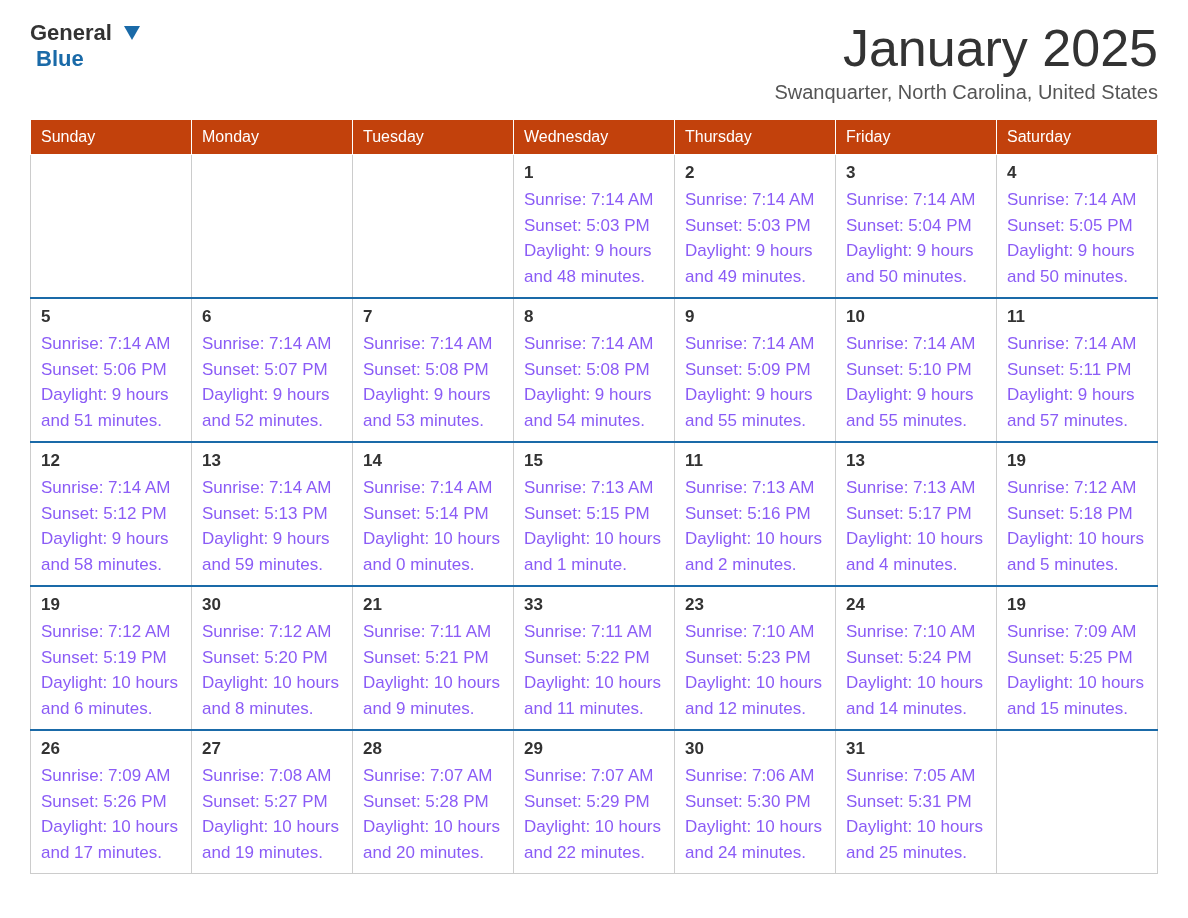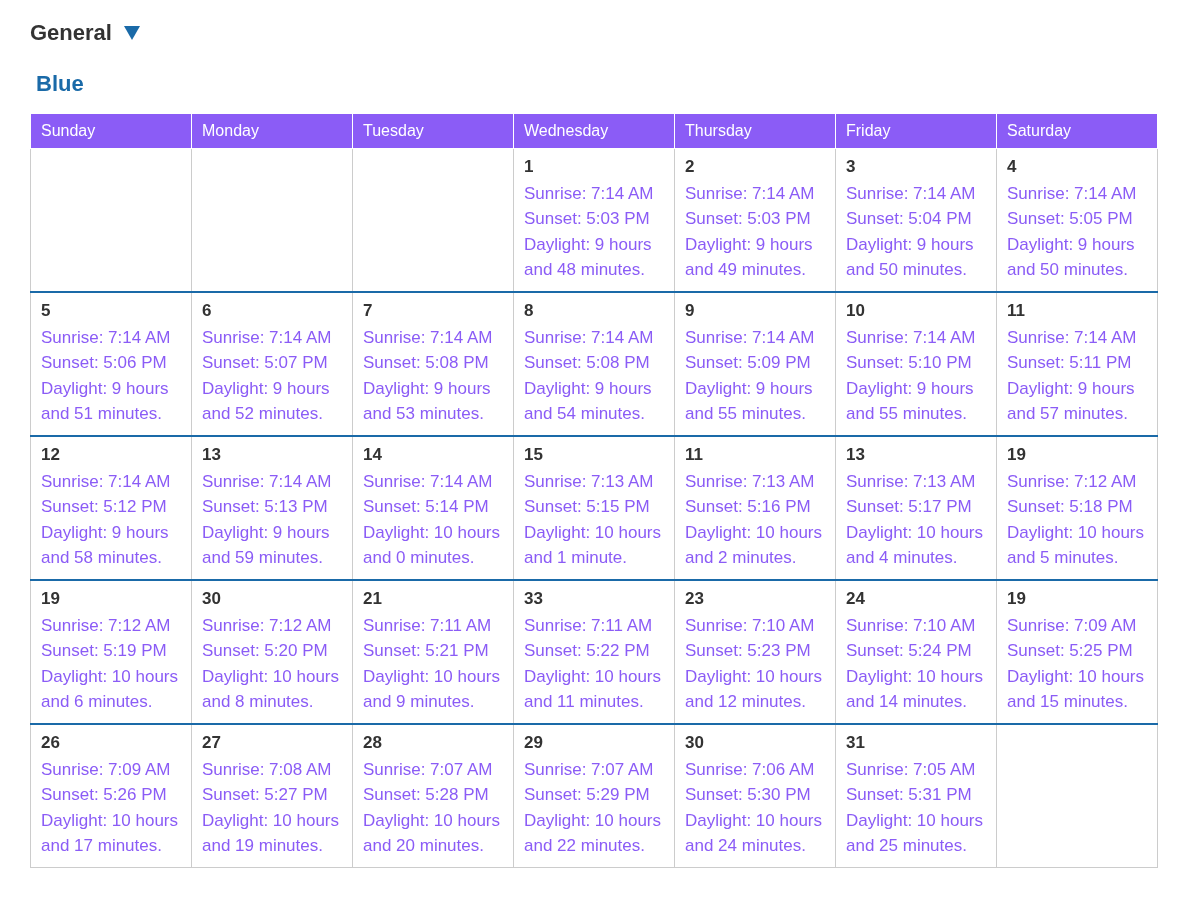--- a/index.html
+++ b/index.html
@@ -35,21 +35,21 @@
       font-size: 20px;
       color: #555;
       margin-top: 4px;
     }
     .calendar {
       width: 100%;
       border-collapse: collapse;
       margin-top: 15px;
     }
     .calendar th {
-      background-color: #8b5cf6;
+      background-color: #c2410c;
       color: #fff;
       padding: 8px 10px;
       text-align: left;
       font-size: 16px;
       font-weight: normal;
       border: 1px solid #fff;
     }
     .calendar td {
       border: 1px solid #ccc;
       vertical-align: top;
@@ -88,20 +88,24 @@
       
     </span>
     <svg width="16" height="14" viewBox="0 0 16 14" style="margin-left:1px; vertical-align:middle;">
       <polygon points="0,0 16,0 8,14" fill="#1a6aa8"></polygon>
     </svg>
   </div>
   <div style="margin-top:0px; margin-left:6px;">
     <span style="font-size:22px; font-weight:bold; color:#1a6aa8;">Blue</span>
   </div>
 </div>
+  <div class="title-section">
+    <div class="calendar-title">January 2025</div>
+    <div class="calendar-subtitle">Swanquarter, North Carolina, United States</div>
+  </div>
 </div>
 
 <table class="calendar">
   <thead>
     <tr>
     <th>Sunday</th>
         <th>Monday</th>
         <th>Tuesday</th>
         <th>Wednesday</th>
         <th>Thursday</th>
@@ -247,19 +251,18 @@
           <div class="day-info">Sunrise: 7:05 AM<br>Sunset: 5:31 PM<br>Daylight: 10 hours<br>and 25 minutes.</div>
         </td>
         <td class="empty-cell"></td>
       </tr>
     </tbody>
 </table>
 
 <style>
   .logo {
     line-height: 1.2;
-    gap: 25px;
   }
   .logo > div:first-child {
     display: flex;
     align-items: center;
   }
 </style>
 
 </body></html>

